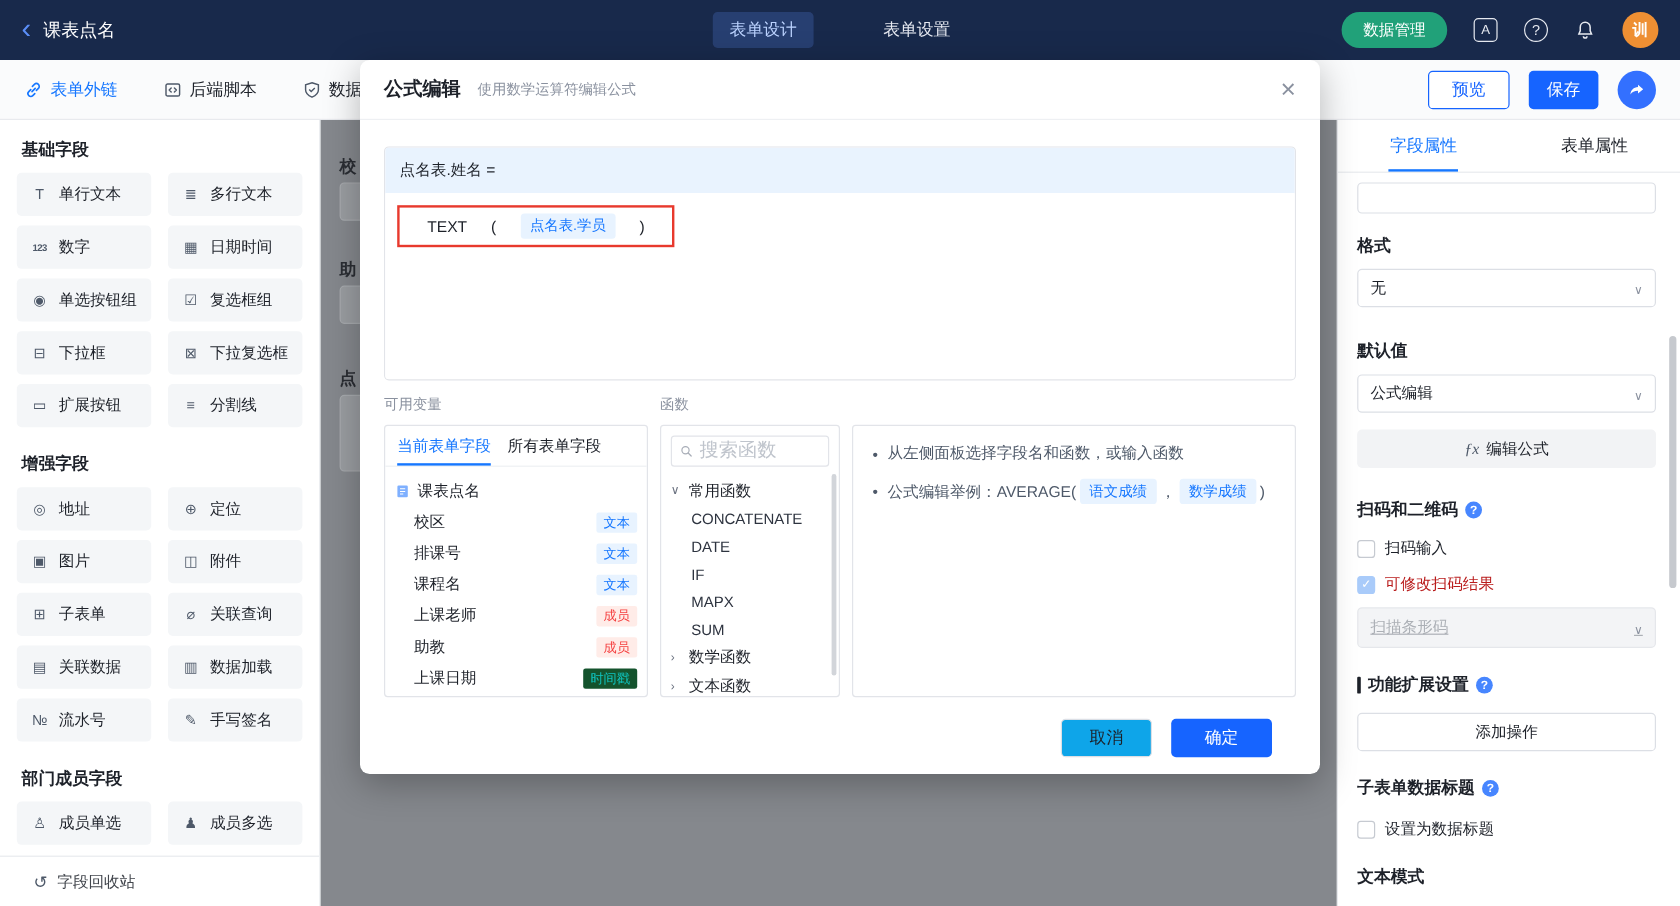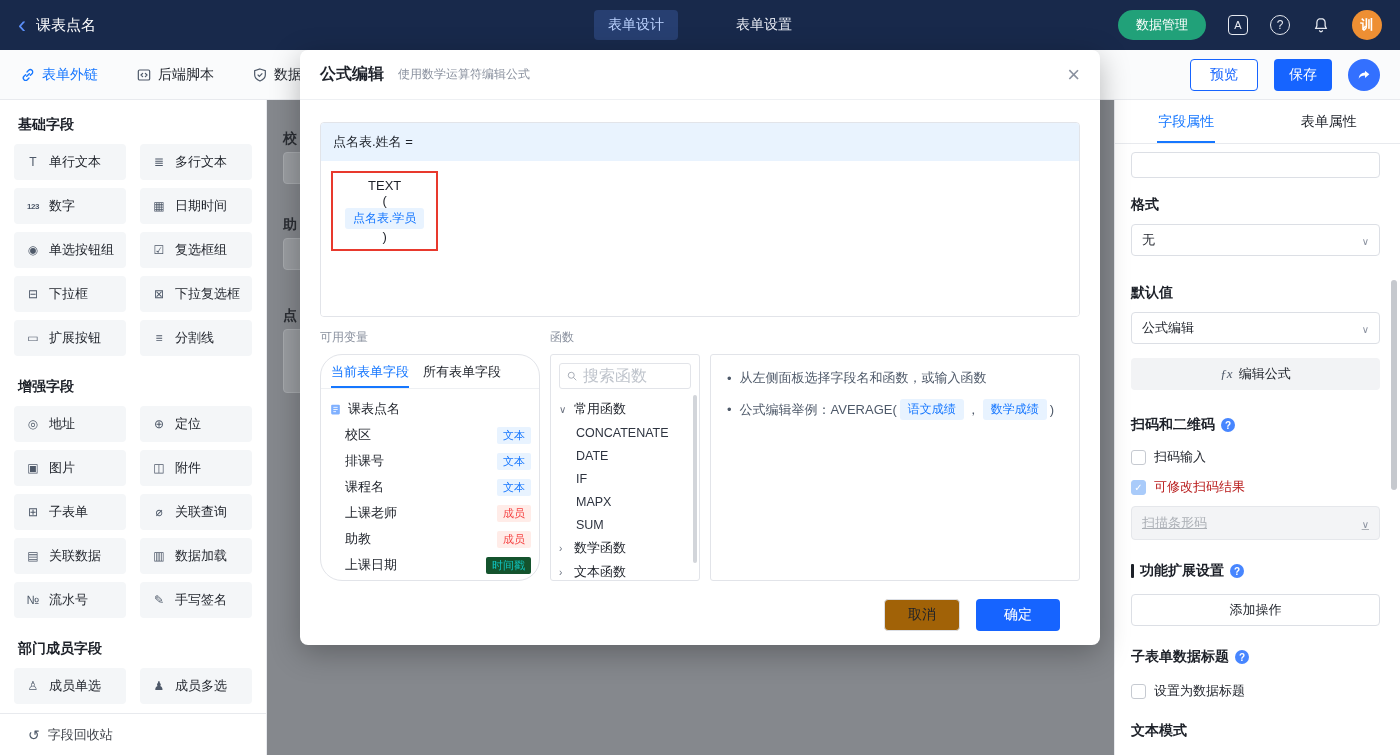--- a/index.html
+++ b/index.html
@@ -64,30 +64,30 @@
   .m-header { height:50px; display:flex; align-items:center; padding:0 20px; border-bottom:1px solid #EEF0F3; }
   .m-title { font-size:16px; font-weight:bold; color:#1D2129; }
   .m-sub { font-size:12px; color:#8A919F; margin-left:14px; }
   .m-close { margin-left:auto; font-size:22px; color:#8A919F; cursor:pointer; line-height:1; }
   .m-body { padding:22px 20px 0 20px; }
 
   .fx-box { border:1px solid #E2E4E9; border-radius:4px; overflow:hidden; }
   .fx-target { height:38px; background:#E9F3FE; display:flex; align-items:center; padding:0 12px;
     font-size:13px; color:#1D2129; }
   .fx-editor { height:155px; background:#fff; padding:10px; position:relative; }
-  .fx-expr { display:inline-flex; align-items:center; gap:0; padding:5px 12px;
-    border:2px solid #E8392D; font-size:13px; color:#1D2129; cursor:text;flex-direction:column; }
+  .fx-expr { display:inline-flex; align-items:center; gap:20px; padding:5px 23px;
+    border:2px solid #E8392D; font-size:13px; color:#1D2129; cursor:text; }
   .chip { background:#E8F3FF; color:#1677FF; border-radius:3px; padding:2px 8px; font-size:12px; white-space:nowrap; }
 
   .cols-labels { display:flex; margin-top:12px; font-size:12px; color:#8A919F; }
   .cols-labels .l1 { width:220px; }
   .cols-labels .l2 { margin-left:10px; }
   .cols { display:flex; gap:10px; margin-top:8px; }
   .panel { border:1px solid #E2E4E9; border-radius:3px; height:227px; background:#fff; overflow:hidden; }
-  .p-vars { width:220px;border-radius:22px; }
+  .p-vars { width:220px; }
   .p-funcs { width:150px; position:relative; }
   .p-help { flex:1; padding:14px 16px; }
 
   .v-tabs { display:flex; height:34px; border-bottom:1px solid #EEF0F3; align-items:stretch; padding:0 10px; gap:14px; }
   .v-tab { font-size:13px; display:flex; align-items:center; cursor:pointer; color:#1D2129; position:relative; }
   .v-tab.active { color:#1677FF; }
   .v-tab.active::after { content:""; position:absolute; left:0; right:0; bottom:0; height:2px; background:#1677FF; }
   .v-tree { padding:7px 8px 0 8px; }
   .v-root { height:26px; display:flex; align-items:center; gap:6px; font-size:13px; color:#1D2129; }
   .v-row { height:26px; display:flex; align-items:center; padding-left:16px; cursor:pointer; }
@@ -105,21 +105,21 @@
   .f-tree { padding:0 8px; }
   .f-group { height:24px; display:flex; align-items:center; gap:5px; font-size:13px; color:#1D2129; cursor:pointer; }
   .f-caret { font-size:10px; color:#6B7280; width:10px; }
   .f-item { height:23px; display:flex; align-items:center; padding-left:17px; font-size:12.5px; color:#2E3440; cursor:pointer; }
   .f-scroll { position:absolute; right:2px; top:40px; width:4px; height:168px; background:#D2D5DA; border-radius:2px; }
 
   .tip-row { display:flex; align-items:center; gap:3px; font-size:13px; color:#4E5969; margin-bottom:12px; flex-wrap:wrap; }
   .tip-row .bullet { margin-right:5px; color:#4E5969; }
 
   .m-footer { display:flex; justify-content:flex-end; gap:16px; margin-top:18px; padding:0 20px; }
-  .btn-cancel { width:76px; height:32px; background:#a16207; border:1px solid #DCDFE5; border-radius:4px;
+  .btn-cancel { width:76px; height:32px; background:#0ea5e9; border:1px solid #DCDFE5; border-radius:4px;
     font-size:14px; color:#1D2129; cursor:pointer; }
   .btn-confirm { width:84px; height:32px; background:#1664FF; border:none; border-radius:4px;
     font-size:14px; color:#fff; cursor:pointer; }
 
   
   .props { position:absolute; top:100px; right:0; bottom:0; width:286px; background:#fff;
     border-left:1px solid #E8EAEE; z-index:3; }
   .p-tabs { height:44px; display:flex; border-bottom:1px solid #E8EAEE; }
   .p-tab { flex:1; display:flex; align-items:center; justify-content:center; font-size:14px;
     color:#1D2129; cursor:pointer; position:relative; }

